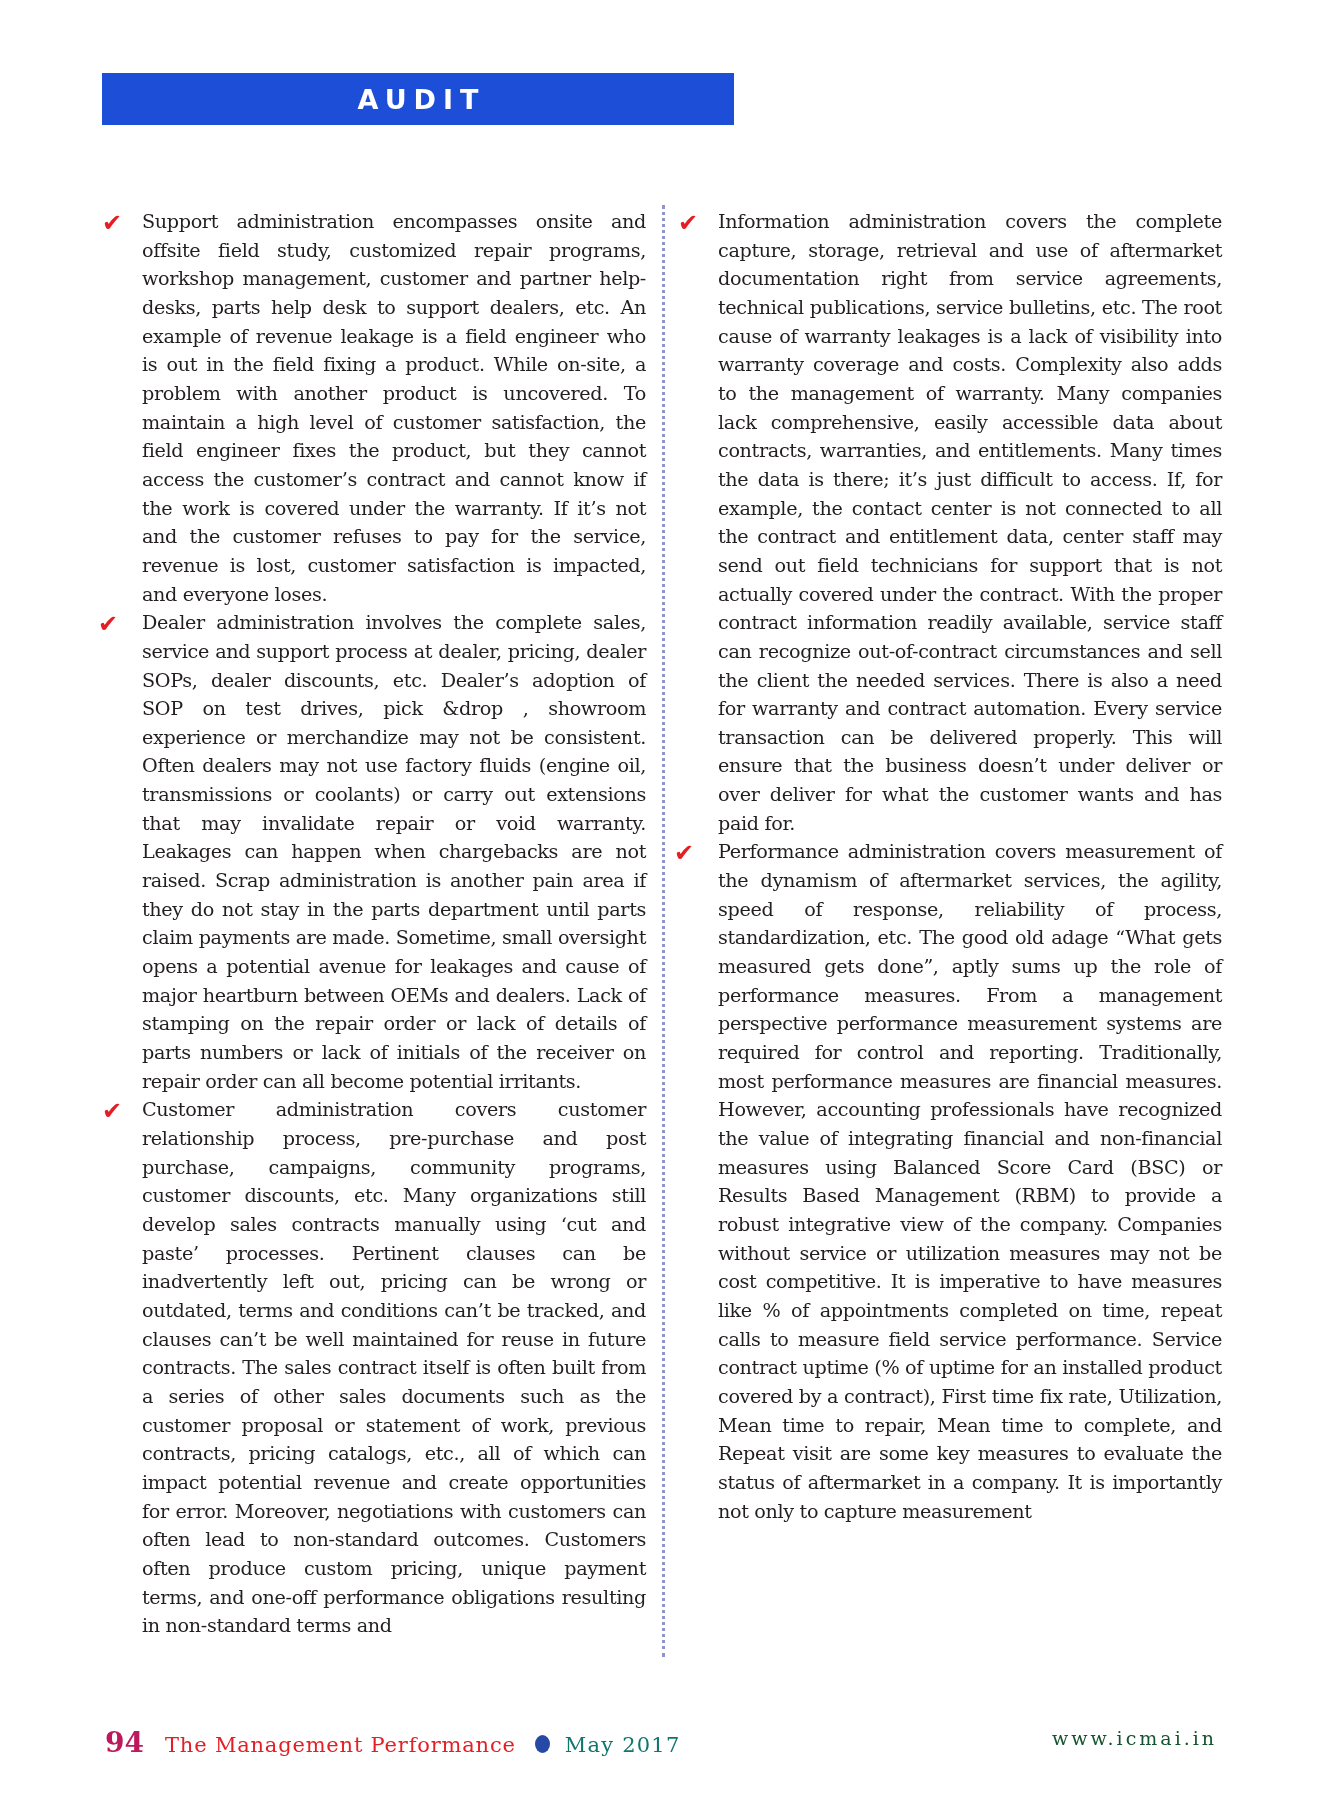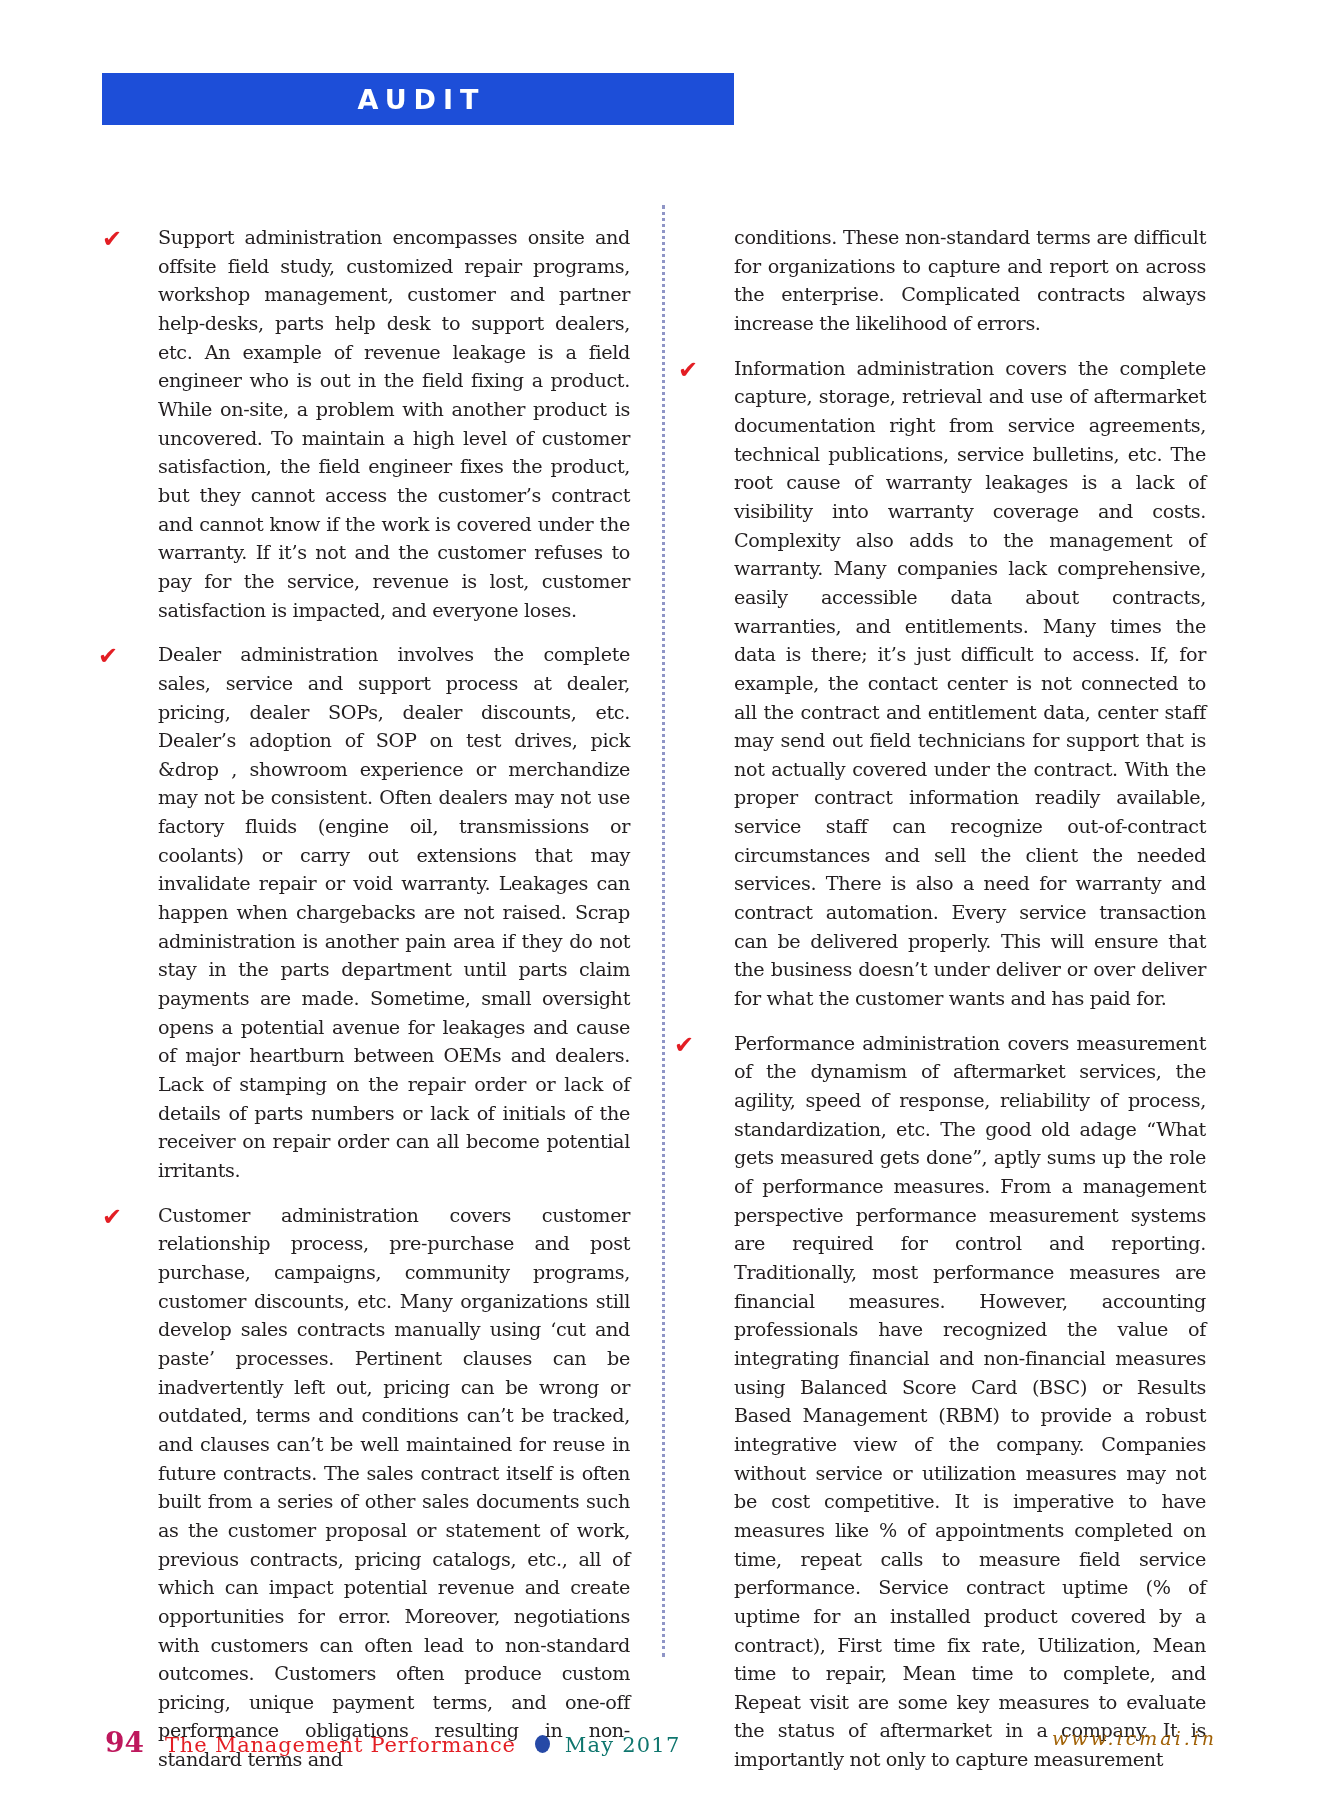--- a/index.html
+++ b/index.html
@@ -17,33 +17,33 @@
     font-family: "DejaVu Serif", serif; font-size: 19.2px; line-height: 28.65px;
     color: #231f20; text-align: justify; letter-spacing: -0.35px;
   }
   .col.left { left: 142px; }
   .col.right { left: 718px; }
   .item { position: relative; margin: 0; }
   .check {
     position: absolute; left: -40px; top: 0px; width: 24px; height: 28px;
     color: #e31e24; font-size: 24px; line-height: 30px; font-family: "DejaVu Sans", sans-serif;
   }
-  .para { margin: 16px; }
+  .para { margin: 0; }
   .divider {
     position: absolute; left: 662px; top: 205px; width: 0; height: 1452px;
     border-left: 3px dotted #8f95c6;
   }
   .footer { position: absolute; top: 1726px; left: 105px; font-family: "DejaVu Serif", serif; white-space: nowrap; }
   .footer .page-num { color: #be185d; font-weight: bold; font-size: 28px; }
   .footer .mag { color: #e31e24; font-size: 21px; margin-left: 16px; letter-spacing: 0.8px; }
   .footer .dot { display: inline-block; width: 15px; height: 18px; border-radius: 50%; background: #2649a6; margin: 0 10px 0 14px; vertical-align: -1px; }
   .footer .date { color: #0f766e; font-size: 21px; letter-spacing: 1.2px; }
   .site {
     position: absolute; top: 1727px; left: 1052px; font-family: "DejaVu Serif", serif;
-    font-style: italic; font-size: 19px; letter-spacing: 3px; color: #a16207;
+    font-size: 19px; letter-spacing: 3px; color: #14532d;
   }
 </style>
 </head>
 <body>
 
 <div class="header-bar">
   <span class="header-title">AUDIT</span>
 </div>
 
 <div class="col left">
@@ -58,23 +58,20 @@
   <div class="item">
     <span class="check">✔</span>
     <p class="para"> Customer administration covers customer relationship process, pre-purchase and post purchase, campaigns, community programs, customer discounts, etc. Many organizations still develop sales contracts manually using ‘cut and paste’ processes. Pertinent clauses can be inadvertently left out, pricing can be wrong or outdated, terms and conditions can’t be tracked, and clauses can’t be well maintained for reuse in future contracts. The sales contract itself is often built from a series of other sales documents such as the customer proposal or statement of work, previous contracts, pricing catalogs, etc., all of which can impact potential revenue and create opportunities for error. Moreover, negotiations with customers can often lead to non-standard outcomes. Customers often produce custom pricing, unique payment terms, and one-off performance obligations resulting in non-standard terms and</p>
   </div>
 </div>
 
 <div class="divider"></div>
 
 <div class="col right">
   <div class="item">
-    <p class="para">conditions. These non-standard terms are difficult for organizations to capture and report on across the enterprise. Complicated contracts always increase the likelihood of errors.</p>
-  </div>
-  <div class="item">
     <span class="check">✔</span>
     <p class="para">Information administration covers the complete capture, storage, retrieval and use of aftermarket documentation right from service agreements, technical publications, service bulletins, etc.  The root cause of warranty leakages is a lack of visibility into warranty coverage and costs. Complexity also adds to the management of warranty. Many companies lack comprehensive, easily accessible data about contracts, warranties, and entitlements. Many times the data is there; it’s just difficult to access. If, for example, the contact center is not connected to all the contract and entitlement data, center staff may send out field technicians for support that is not actually covered under the contract. With the proper contract information readily available, service staff can recognize out-of-contract circumstances and sell the client the needed services. There is also a need for warranty and contract automation. Every service transaction can be delivered properly. This will ensure that the business doesn’t under deliver or over deliver for what the customer wants and has paid for.</p>
   </div>
   <div class="item">
     <span class="check" style="left:-44px">✔</span>
     <p class="para">Performance administration covers measurement of the dynamism of aftermarket services, the agility, speed of response, reliability of process, standardization, etc. The good old adage “What gets measured gets done”, aptly sums up the role of performance measures. From a management perspective performance measurement systems are required for control and reporting. Traditionally, most performance measures are financial measures. However, accounting professionals have recognized the value of integrating financial and non-financial measures using Balanced Score Card (BSC) or Results Based Management (RBM) to provide a robust integrative view of the company. Companies without service or utilization measures may not be cost competitive. It is imperative to have measures like % of appointments completed on time, repeat calls to measure field service performance. Service contract uptime (% of uptime for an installed product covered by a contract), First time fix rate, Utilization, Mean time to repair, Mean time to complete, and  Repeat visit are some key measures to evaluate the status of aftermarket in a company. It is importantly not only to capture measurement</p>
   </div>
 </div>
 
 <div class="footer">

